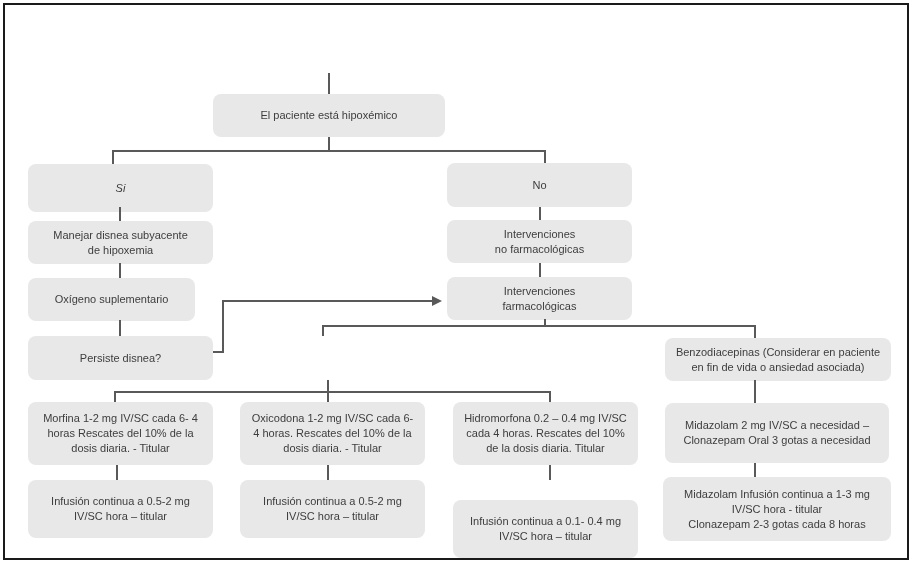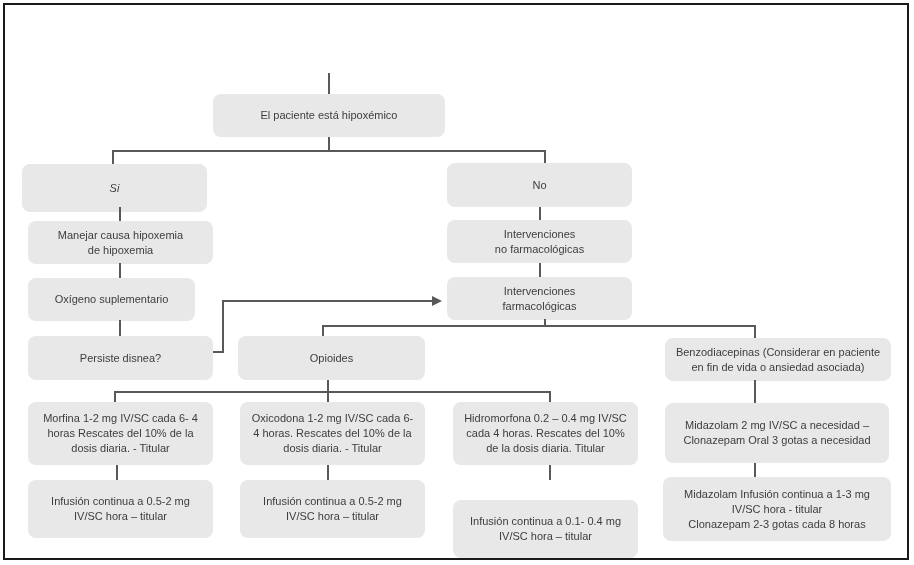--- a/index.html
+++ b/index.html
@@ -30,21 +30,21 @@
   .line{position:absolute;background:#595959;}
   .arrowhead{
     position:absolute;width:0;height:0;
     border-top:5px solid transparent;
     border-bottom:5px solid transparent;
     border-left:10px solid #595959;
   }
   
   #n-manejar-disnea   {left:213px;top:29px; width:232px;height:44px;}
   #n-hipoxemico       {left:213px;top:94px; width:232px;height:43px;}
-  #n-si               {left:22px; top:164px;width:185px;height:48px;font-style:italic;}
+  #n-si               {left:28px; top:164px;width:185px;height:48px;font-style:italic;}
   #n-no               {left:447px;top:163px;width:185px;height:44px;}
   #n-causa-hipoxemia  {left:28px; top:221px;width:185px;height:43px;}
   #n-interv-no-farma  {left:447px;top:220px;width:185px;height:43px;}
   #n-oxigeno          {left:28px; top:278px;width:167px;height:43px;}
   #n-interv-farma     {left:447px;top:277px;width:185px;height:43px;}
   #n-persiste         {left:28px; top:336px;width:185px;height:44px;}
   #n-opioides         {left:238px;top:336px;width:187px;height:44px;}
   #n-benzo            {left:665px;top:338px;width:226px;height:43px;}
   #n-morfina          {left:28px; top:402px;width:185px;height:63px;}
   #n-oxicodona        {left:240px;top:402px;width:185px;height:63px;}
@@ -57,29 +57,28 @@
 </style>
 </head>
 <body>
 
 <div id="canvas">
   <div class="frame"></div>
 
   <div class="node" id="n-hipoxemico">El paciente está hipoxémico</div>
   <div class="node" id="n-si">Si</div>
   <div class="node" id="n-no">No</div>
-  <div class="node" id="n-causa-hipoxemia">Manejar causa hipoxemia
+  <div class="node" id="n-causa-hipoxemia">Manejar disnea subyacente
 de hipoxemia</div>
   <div class="node" id="n-interv-no-farma">Intervenciones
 no farmacológicas</div>
   <div class="node" id="n-oxigeno">Oxígeno suplementario</div>
   <div class="node" id="n-interv-farma">Intervenciones
 farmacológicas</div>
   <div class="node" id="n-persiste">Persiste disnea?</div>
-  <div class="node" id="n-opioides">Opioides</div>
   <div class="node" id="n-benzo">Benzodiacepinas (Considerar en paciente
 en fin de vida o ansiedad asociada)</div>
   <div class="node" id="n-morfina">Morfina 1-2 mg IV/SC cada 6- 4
 horas Rescates del 10% de la
 dosis diaria. - Titular</div>
   <div class="node" id="n-oxicodona">Oxicodona 1-2 mg IV/SC cada 6-
 4 horas. Rescates del 10% de la
 dosis diaria. - Titular</div>
   <div class="node" id="n-hidromorfona">Hidromorfona 0.2 – 0.4 mg IV/SC
 cada 4 horas. Rescates del 10%

